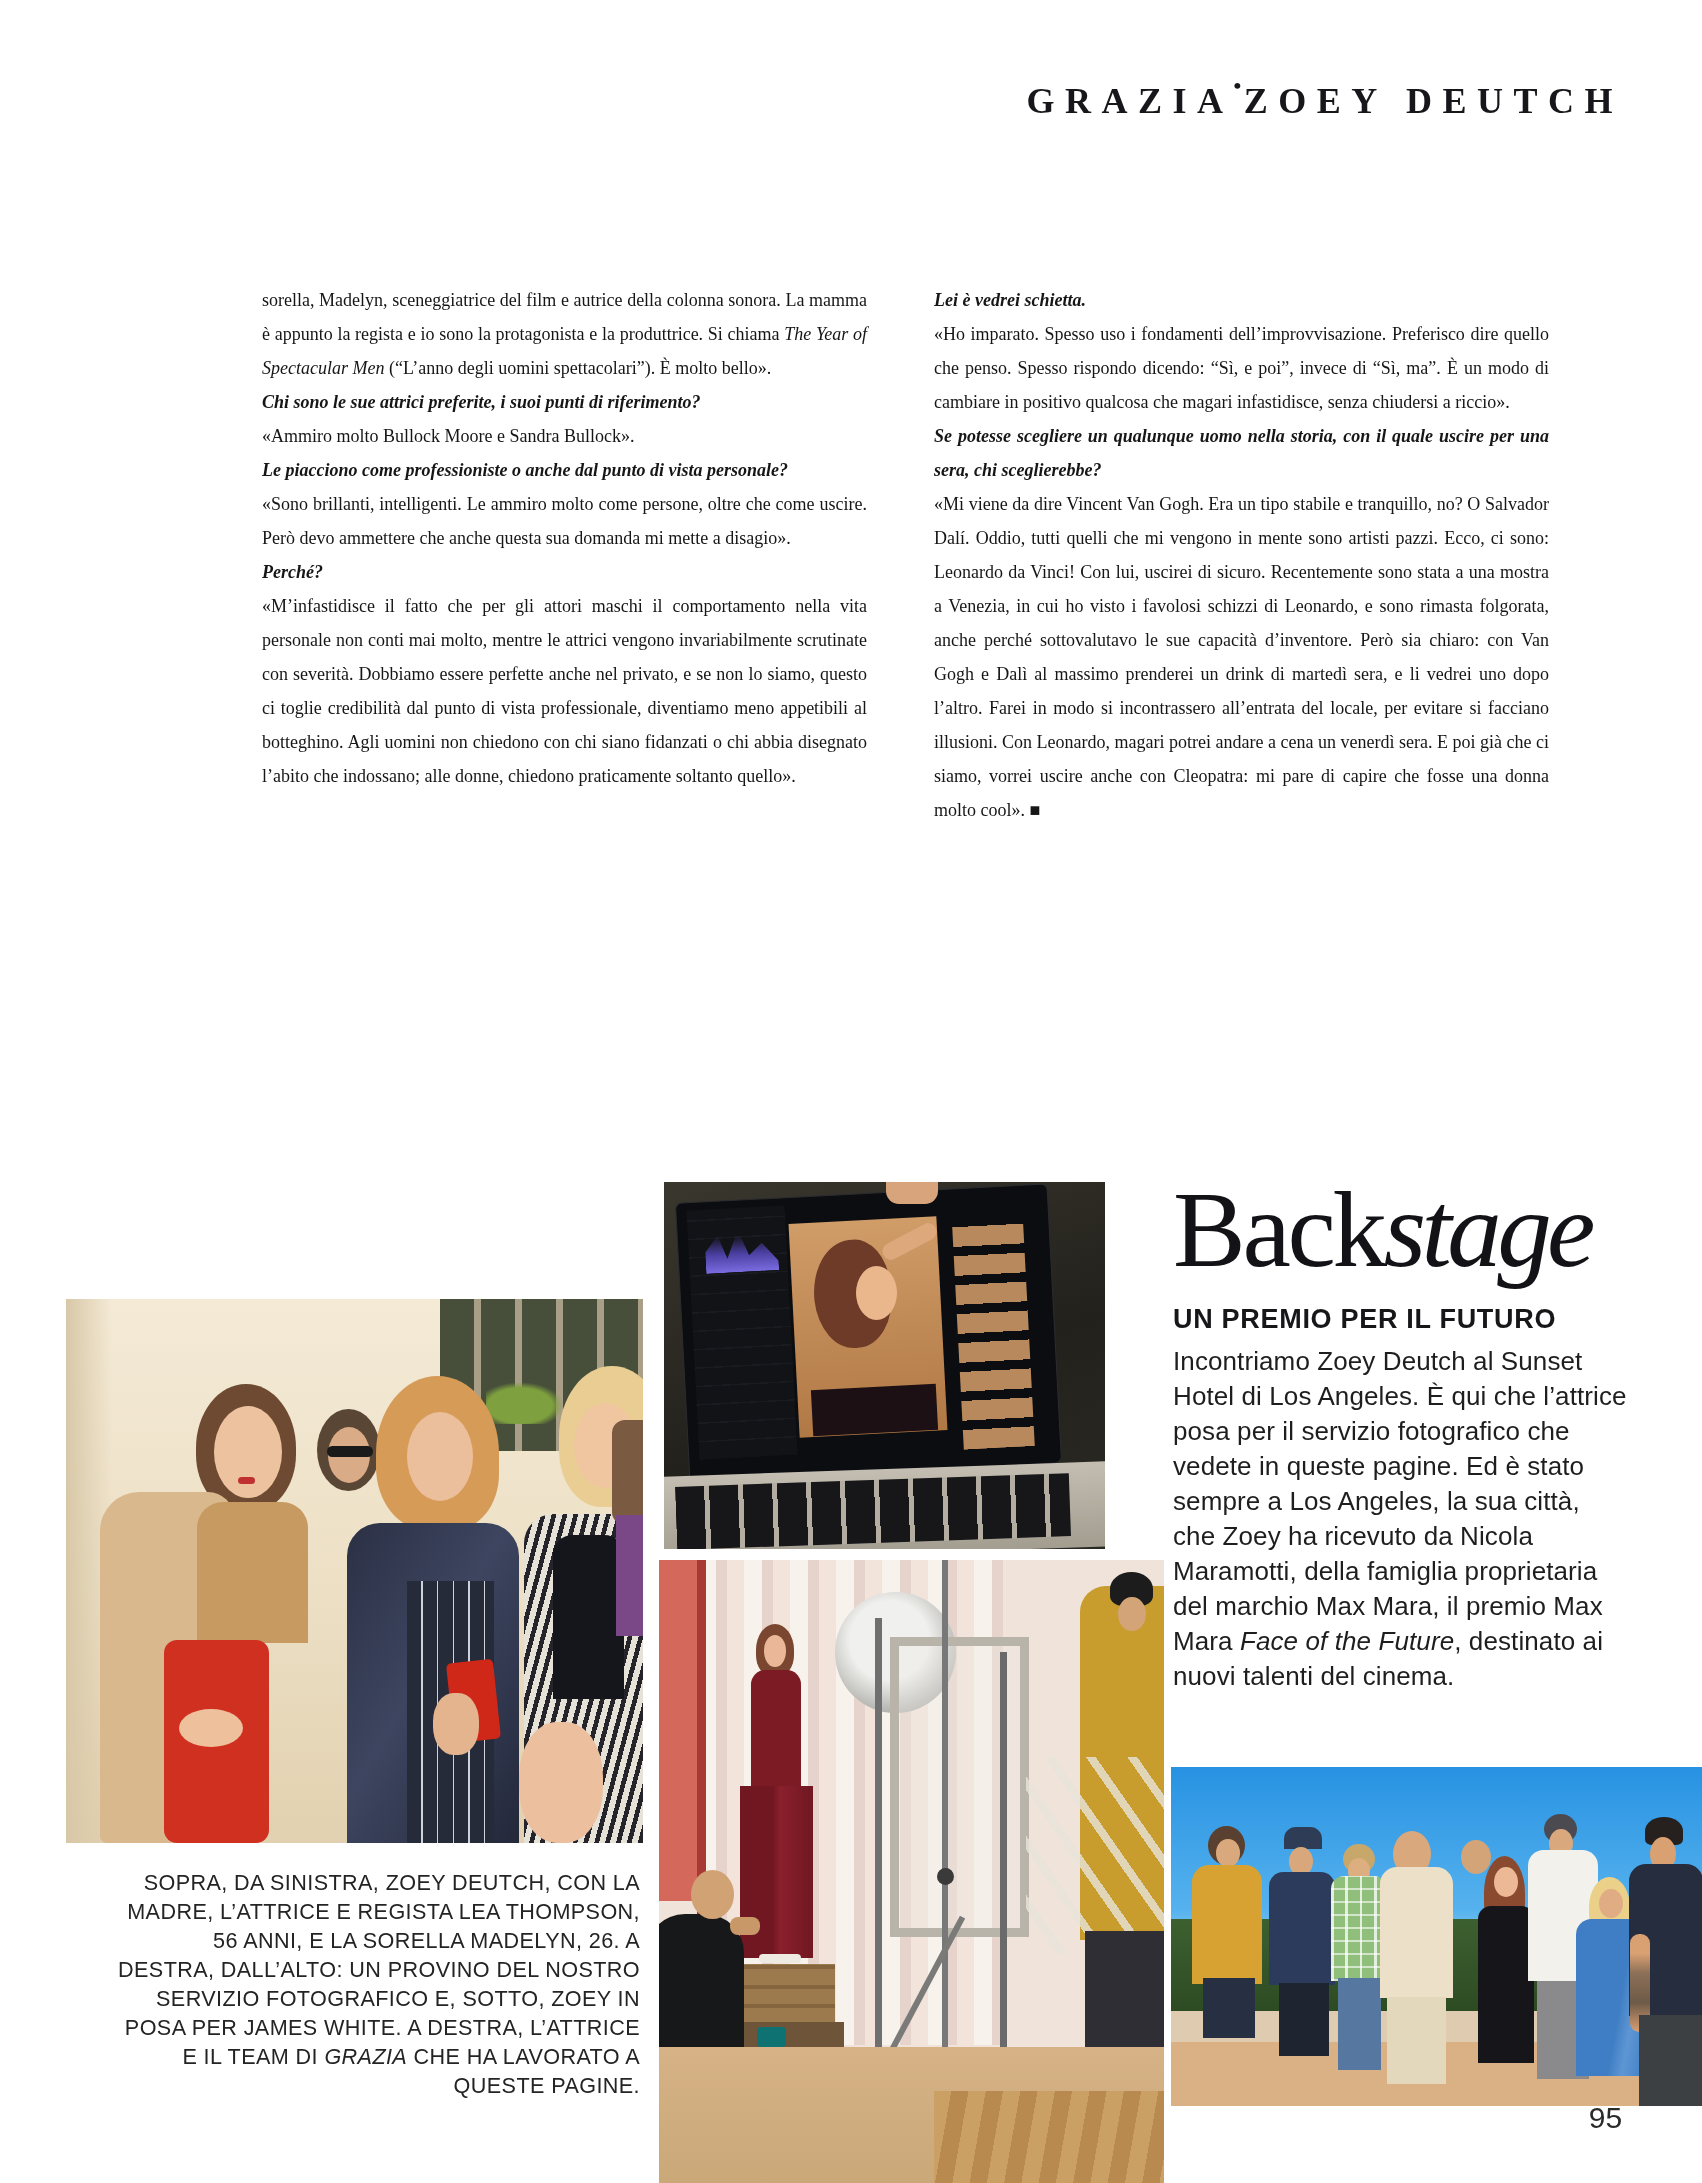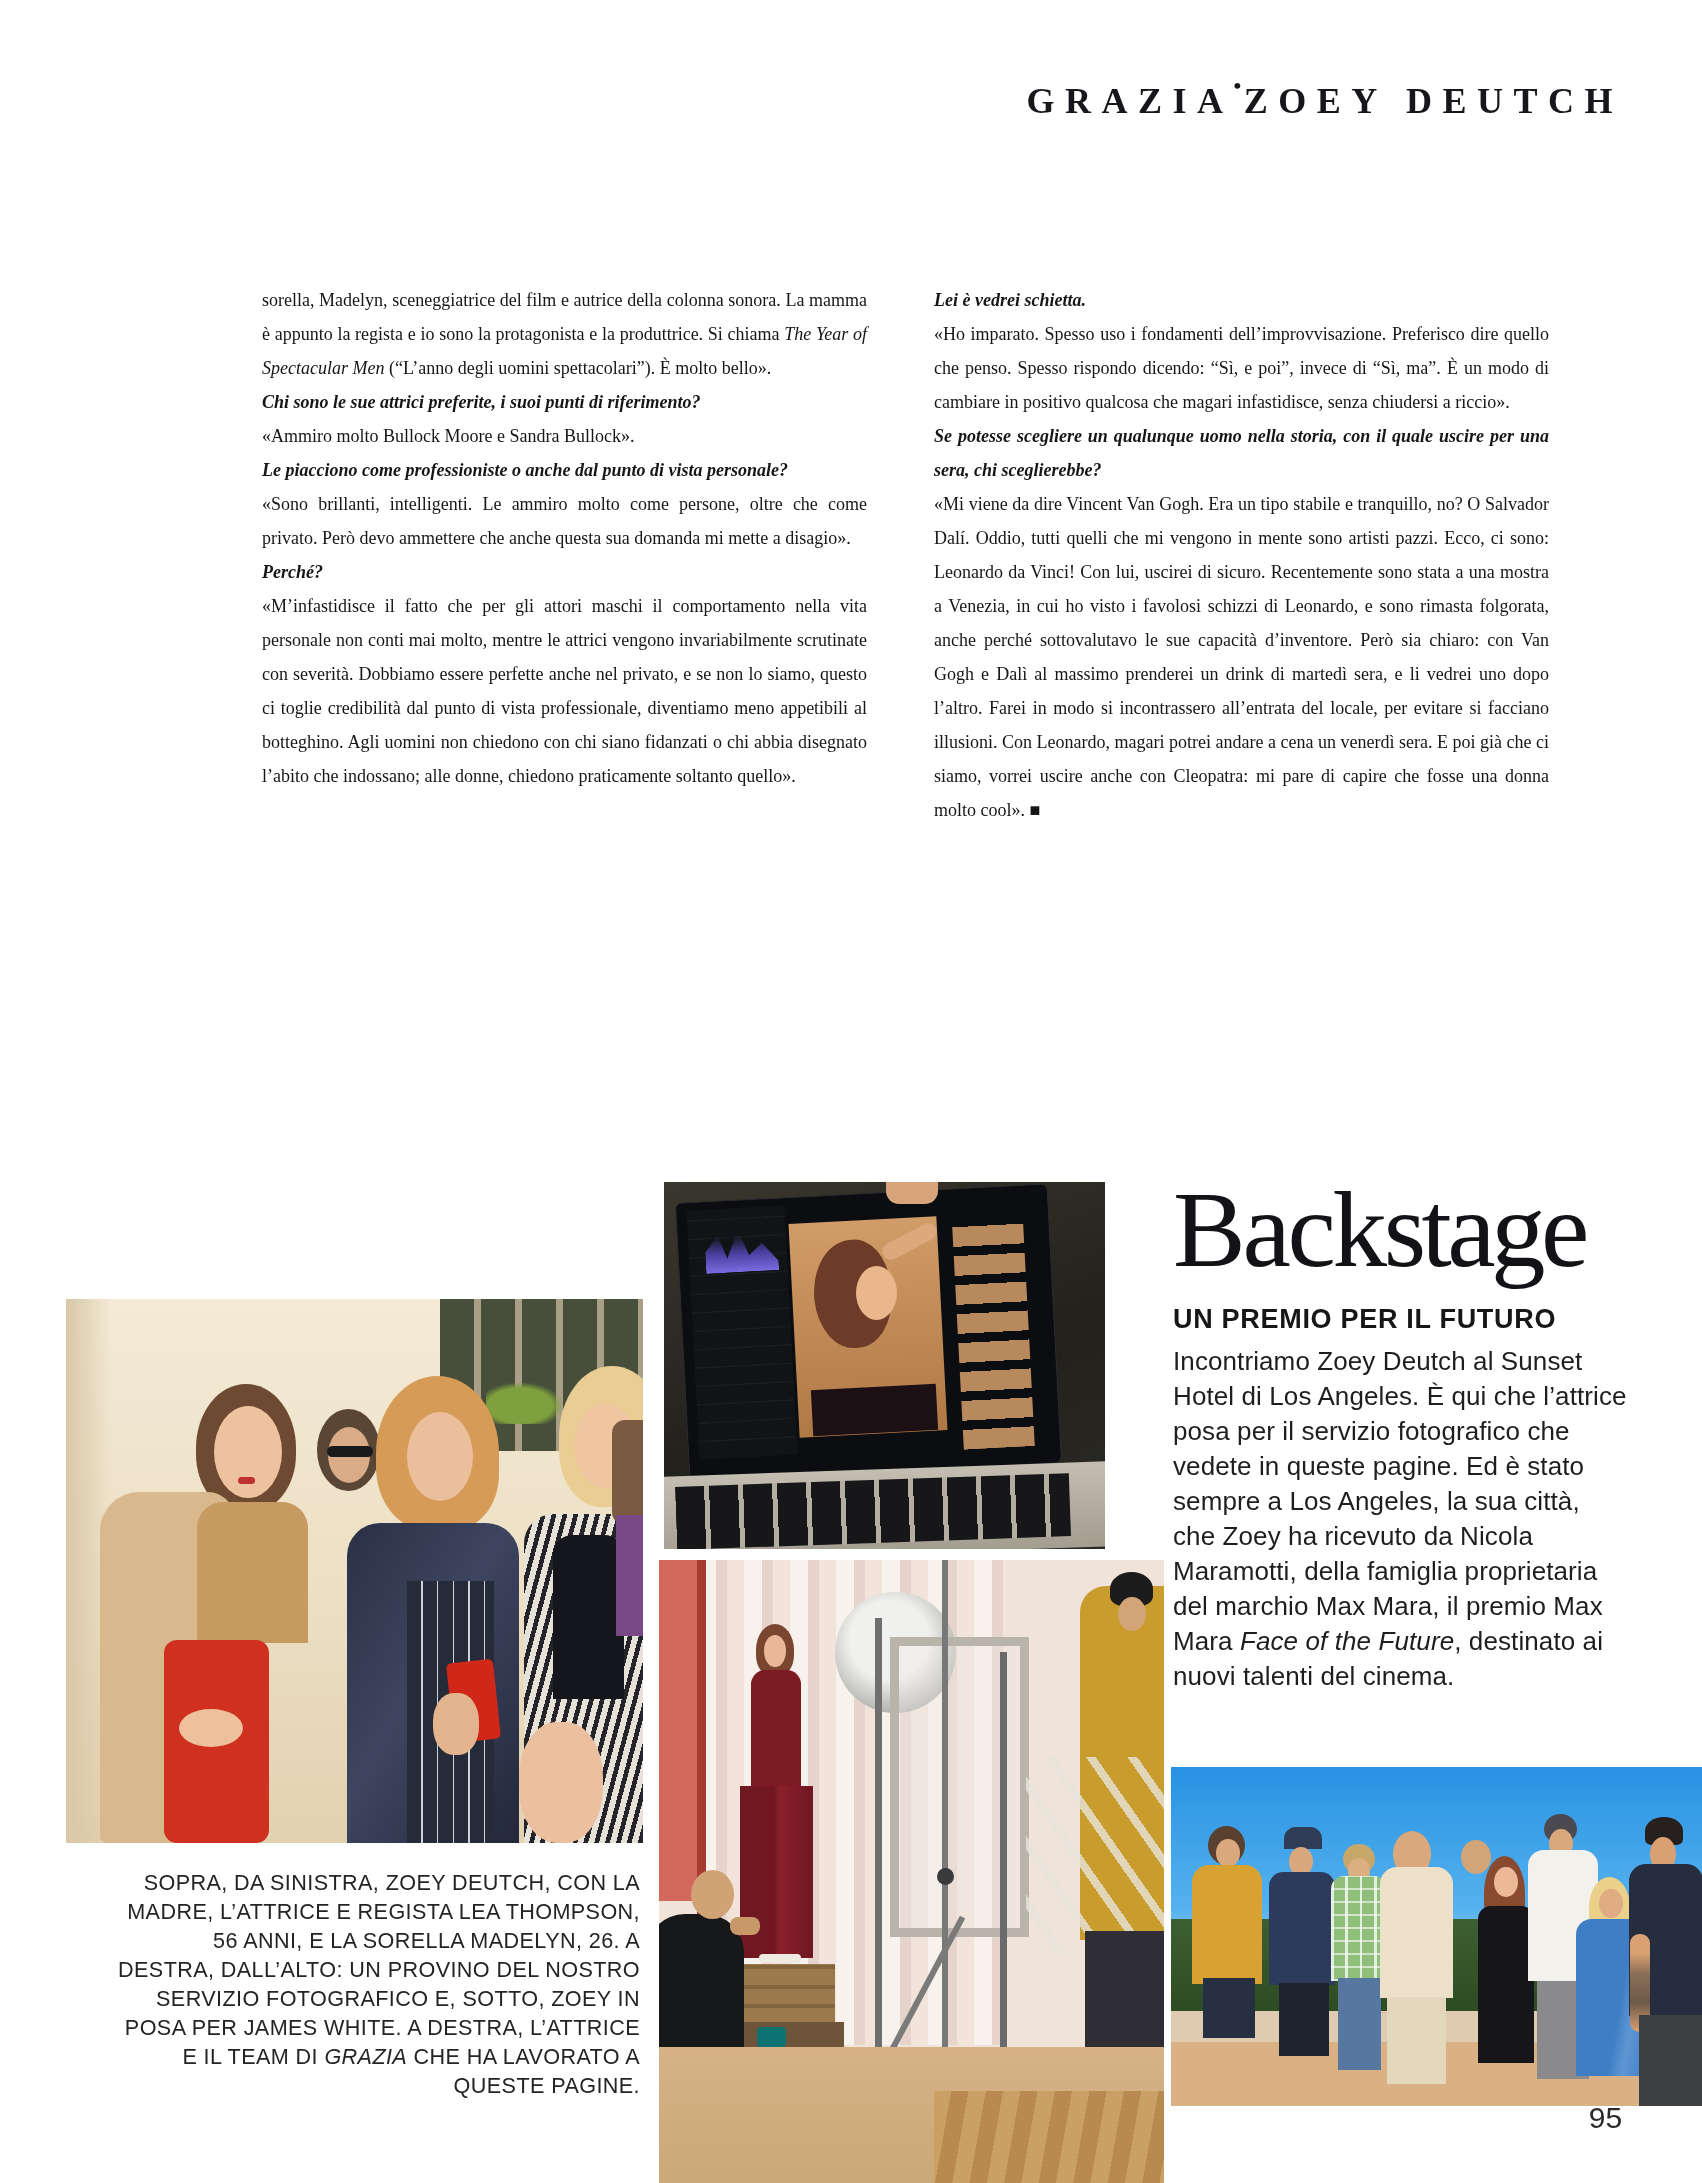--- a/index.html
+++ b/index.html
@@ -14,21 +14,21 @@
   .col{position:absolute;top:283px;font-size:18px;line-height:34px;text-align:justify;color:#161616;}
   .col p{margin:0;}
   .col p.q{font-weight:bold;font-style:italic;}
   #col-left{left:262px;width:605px;}
   #col-right{left:934px;width:615px;}
   
   .backstage{position:absolute;left:1173px;top:1177px;width:454px;
              font-family:"Liberation Sans","DejaVu Sans",sans-serif;}
   .bs-title{font-family:"Liberation Serif","DejaVu Serif",serif;font-size:109px;line-height:105px;
             letter-spacing:-3.3px;color:#131217;white-space:nowrap;}
-  .bs-title .it{letter-spacing:-4.6px;text-align:center;}
+  .bs-title .it{font-style:italic;letter-spacing:-4.6px;text-align:center;}
   .bs-kicker{margin-top:22px;font-size:27px;font-weight:bold;letter-spacing:0.7px;color:#17171a;white-space:nowrap;}
   .bs-body{margin-top:9.2px;font-size:26px;line-height:35px;color:#1e1e1e;letter-spacing:0.1px;}
   
   .caption{position:absolute;left:115px;top:1868px;width:525px;text-align:right;
            font-family:"Liberation Sans","DejaVu Sans",sans-serif;font-size:21.6px;line-height:29px;
            letter-spacing:0.4px;color:#242424;}
   
   .pagenum{position:absolute;left:1574px;top:2101px;width:63px;text-align:center;
            font-family:"Liberation Sans","DejaVu Sans",sans-serif;font-size:30px;color:#2a2a2a;}
   
@@ -46,21 +46,21 @@
 
 <div class="page">
 
   <div class="hdr"><span>GRAZIA</span><span class="dot">•</span><span>ZOEY DEUTCH</span></div>
 
   <div class="col" id="col-left">
     <p class="a">sorella, Madelyn, sceneggiatrice del film e autrice della colonna sonora. La mamma è appunto la regista e io sono la protagonista e la produttrice. Si chiama <i>The Year of Spectacular Men</i> (“L’anno degli uomini spettacolari”). È molto bello».</p>
     <p class="q">Chi sono le sue attrici preferite, i suoi punti di riferimento?</p>
     <p class="a">«Ammiro molto Bullock Moore e Sandra Bullock».</p>
     <p class="q">Le piacciono come professioniste o anche dal punto di vista personale?</p>
-    <p class="a">«Sono brillanti, intelligenti. Le ammiro molto come persone, oltre che come privato. Però devo ammettere che anche questa sua domanda mi mette a disagio».</p>
+    <p class="a">«Sono brillanti, intelligenti. Le ammiro molto come persone, oltre che come uscire. Però devo ammettere che anche questa sua domanda mi mette a disagio».</p>
     <p class="q">Perché?</p>
     <p class="a">«M’infastidisce il fatto che per gli attori maschi il comportamento nella vita personale non conti mai molto, mentre le attrici vengono invariabilmente scrutinate con severità. Dobbiamo essere perfette anche nel privato, e se non lo siamo, questo ci toglie credibilità dal punto di vista professionale, diventiamo meno appetibili al botteghino. Agli uomini non chiedono con chi siano fidanzati o chi abbia disegnato l’abito che indossano; alle donne, chiedono praticamente soltanto quello».</p>
   </div>
 
   <div class="col" id="col-right">
     <p class="q">Lei è vedrei schietta.</p>
     <p class="a">«Ho imparato. Spesso uso i fondamenti dell’improvvisazione. Preferisco dire quello che penso. Spesso rispondo dicendo: “Sì, e poi”, invece di “Sì, ma”. È un modo di cambiare in positivo qualcosa che magari infastidisce, senza chiudersi a riccio».</p>
     <p class="q">Se potesse scegliere un qualunque uomo nella storia, con il quale uscire per una sera, chi sceglierebbe?</p>
     <p class="a">«Mi viene da dire Vincent Van Gogh. Era un tipo stabile e tranquillo, no? O Salvador Dalí. Oddio, tutti quelli che mi vengono in mente sono artisti pazzi. Ecco, ci sono: Leonardo da Vinci! Con lui, uscirei di sicuro. Recentemente sono stata a una mostra a Venezia, in cui ho visto i favolosi schizzi di Leonardo, e sono rimasta folgorata, anche perché sottovalutavo le sue capacità d’inventore. Però sia chiaro: con Van Gogh e Dalì al massimo prenderei un drink di martedì sera, e li vedrei uno dopo l’altro. Farei in modo si incontrassero all’entrata del locale, per evitare si facciano illusioni. Con Leonardo, magari potrei andare a cena un venerdì sera. E poi già che ci siamo, vorrei uscire anche con Cleopatra: mi pare di capire che fosse una donna molto cool». ■</p>
   </div>

